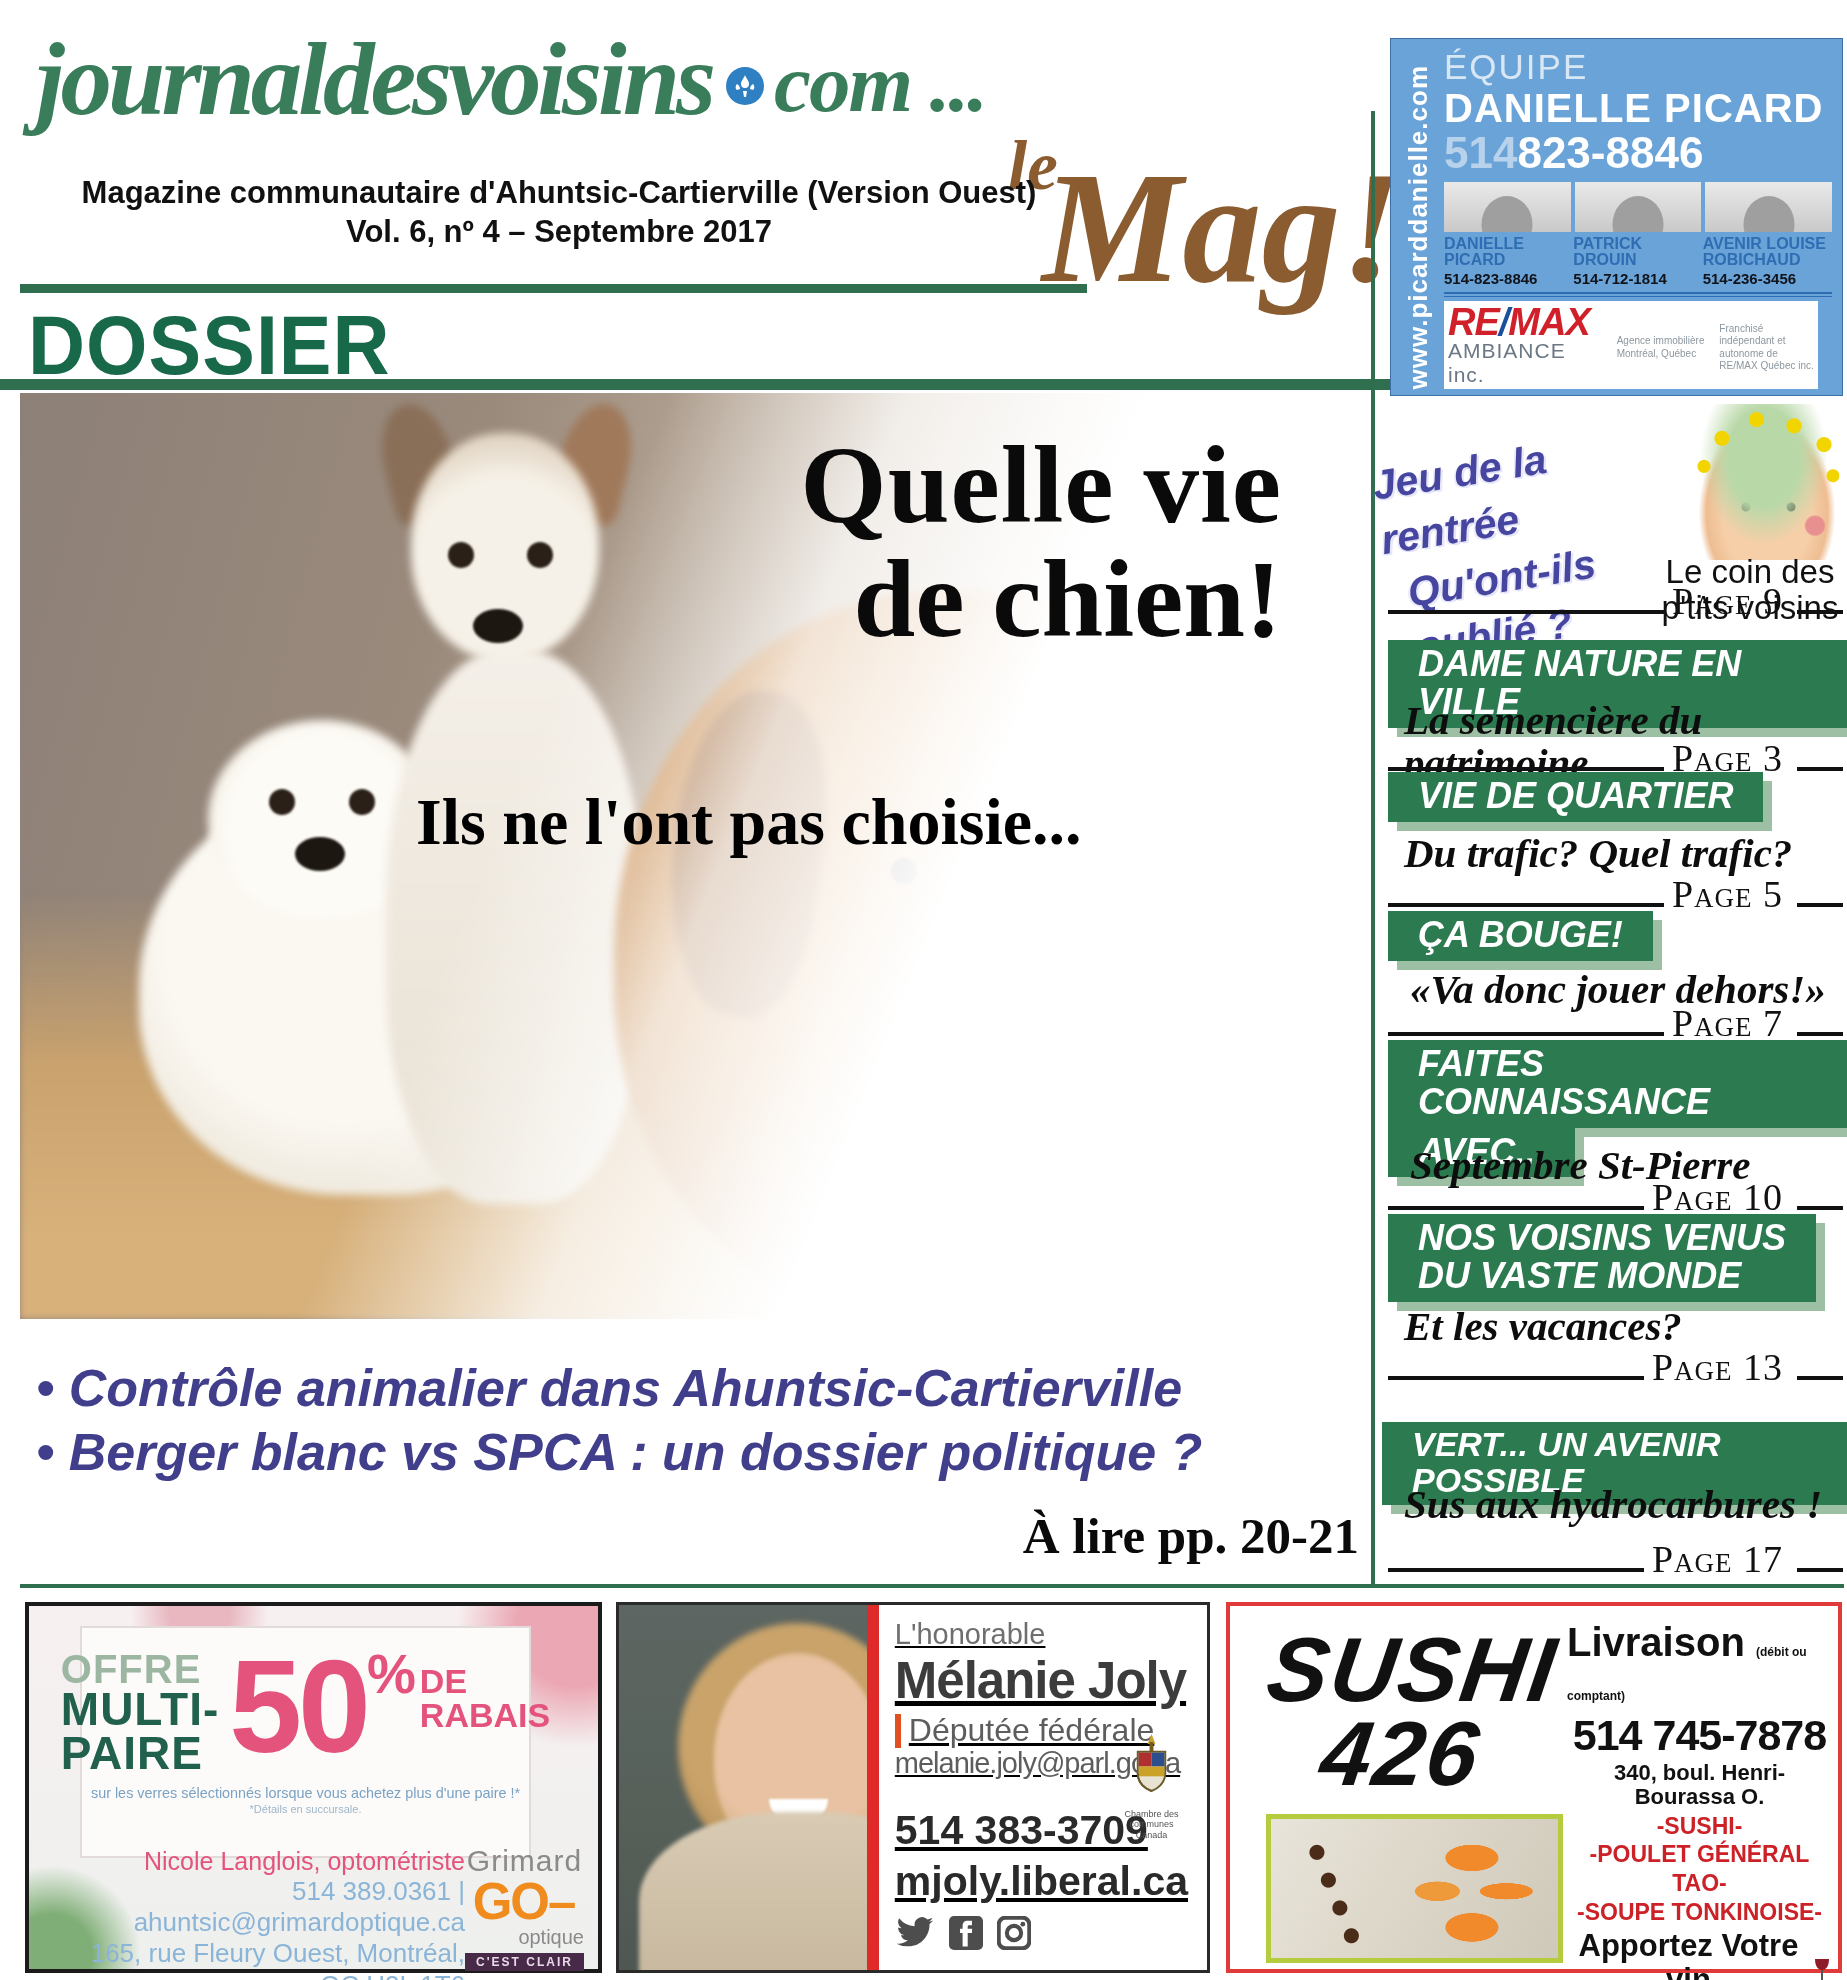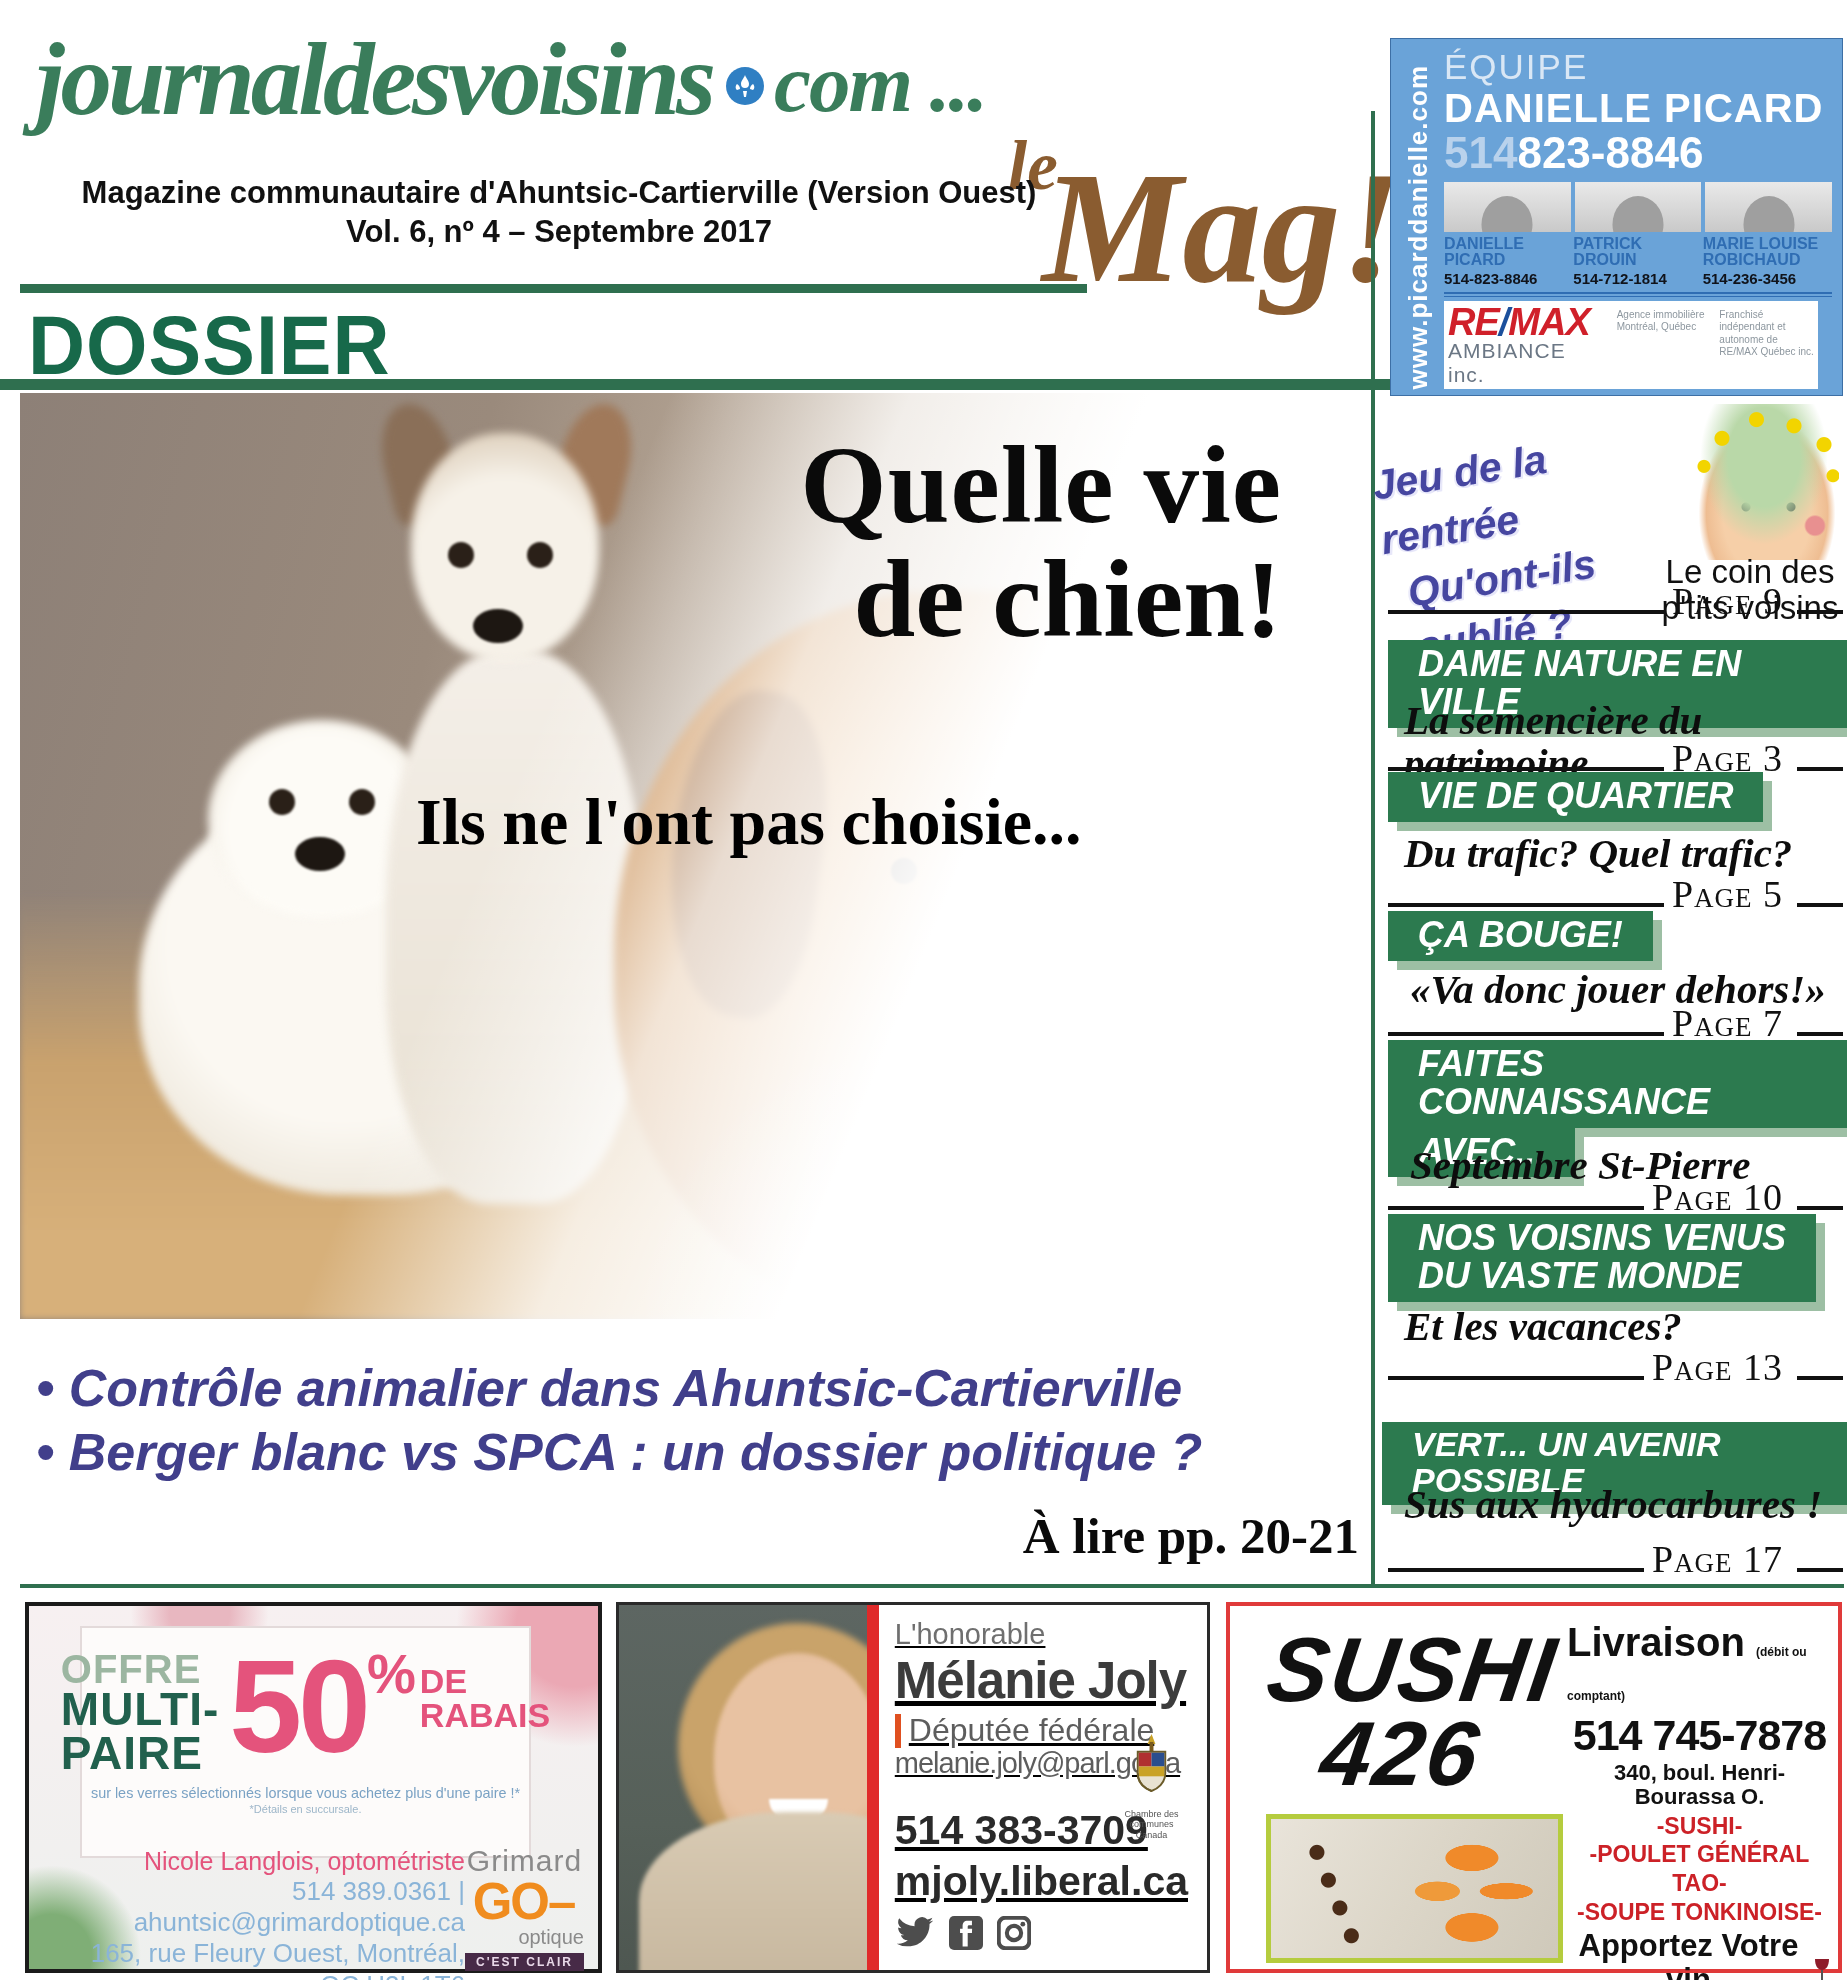--- a/index.html
+++ b/index.html
@@ -84,21 +84,21 @@
   .headshot{flex:1;background:linear-gradient(180deg,#e9e9e9,#c9c9c9);position:relative;overflow:hidden;}
   .headshot::before{content:"";position:absolute;left:50%;top:14px;transform:translateX(-50%);
     width:51px;height:57px;border-radius:50%;background:#9f9f9f;}
   .headshot::after{content:"";position:absolute;left:50%;top:65px;transform:translateX(-50%);
     width:109px;height:69px;border-radius:40% 40% 0 0;background:#5d5d5d;}
   .remax-agents{display:flex;margin-top:4px;}
   .agent{flex:1;line-height:1.05;}
   .agent .an{color:#2f6db3;font-weight:bold;font-size:16px;}
   .agent .ap{color:#10131a;font-weight:bold;font-size:15px;margin-top:2px;}
   .remax-rule{height:5px;border-top:2px solid #2f6db3;border-bottom:1px solid #2f6db3;margin:5px 0 4px;}
-  .remax-bottom{display:flex;gap:8px;align-items:flex-start;background:#fff;padding:4px 4px 2px;margin-right:14px;}
+  .remax-bottom{display:flex;gap:8px;align-items:center;background:#fff;padding:4px 4px 2px;margin-right:14px;}
   .remax-logo .rm{font-style:italic;font-weight:bold;font-size:38px;color:#d0202a;letter-spacing:-1px;line-height:.9;}
   .remax-logo .rm i{color:#1b4f9c;font-style:italic;}
   .remax-logo .amb{color:#6b7785;font-size:21px;letter-spacing:1px;}
   .remax-small{font-size:10px;color:#8d979f;line-height:1.25;padding-top:4px;width:95px;}
 
   
   .hand{left:1384px;top:434px;width:307px;color:#4646a0;font-style:italic;font-size:41px;
     font-weight:bold;transform:rotate(-9deg);line-height:1.35;
     text-shadow:2px 2px 0 rgba(120,120,220,.18), -2px 1px 0 rgba(120,120,220,.15);}
   .kid{left:1689px;top:404px;width:150px;height:156px;
@@ -287,21 +287,21 @@
       <div class="remax-agents">
         <div class="agent">
           <div class="an">DANIELLE PICARD</div>
           <div class="ap">514-823-8846</div>
         </div>
         <div class="agent">
           <div class="an">PATRICK DROUIN</div>
           <div class="ap">514-712-1814</div>
         </div>
         <div class="agent">
-          <div class="an">MARIE LOUISE ROBICHAUD</div>
+          <div class="an">AVENIR LOUISE ROBICHAUD</div>
           <div class="ap">514-236-3456</div>
         </div>
       </div>
       <div class="remax-rule"></div>
       <div class="remax-bottom">
         <div class="remax-logo">
           <div class="rm"><span>RE</span><i>/</i><span>MAX</span></div>
           <div class="amb">AMBIANCE inc.</div>
         </div>
         <div class="remax-small">Agence immobilière Montréal, Québec</div>

